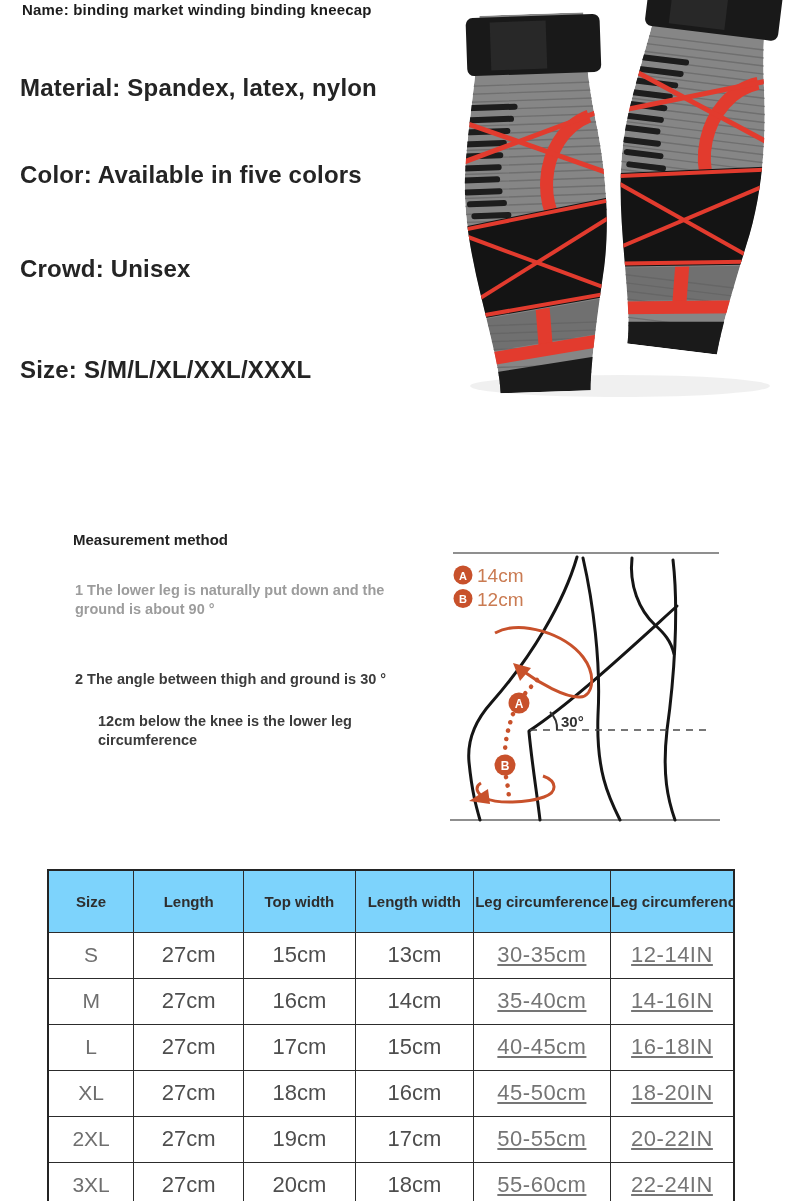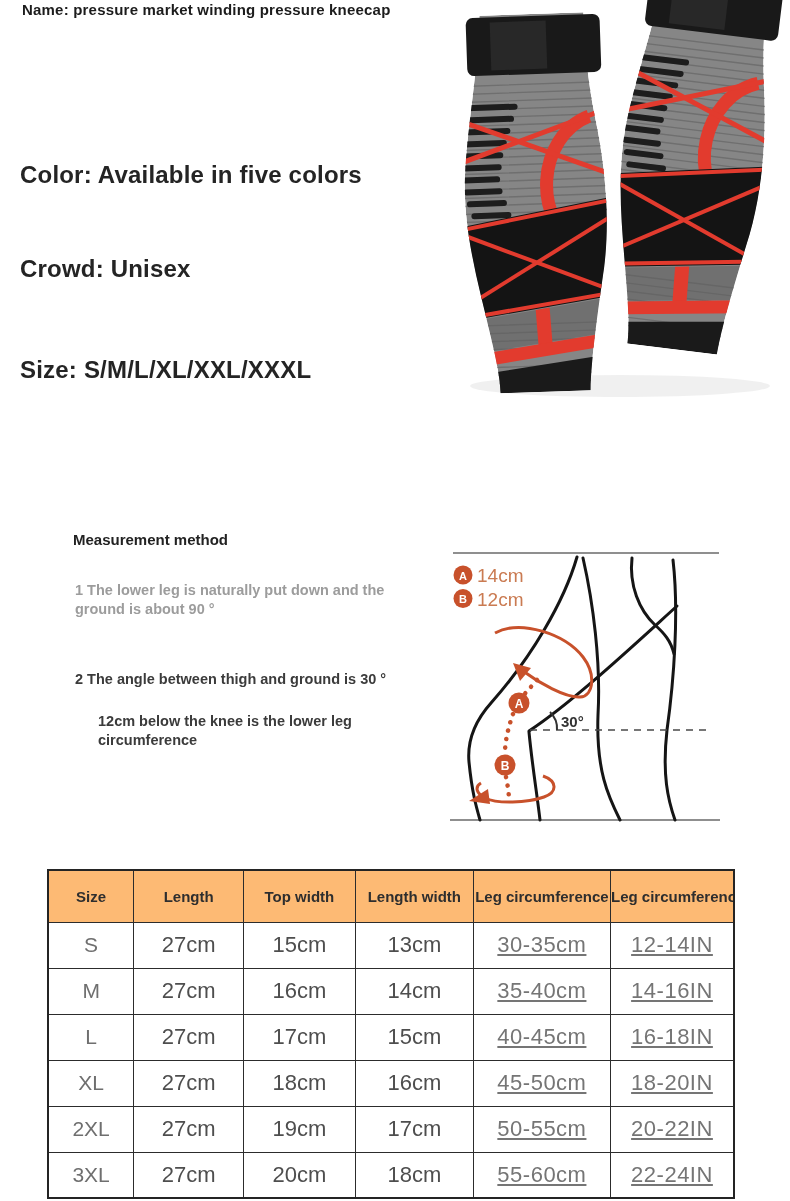--- a/index.html
+++ b/index.html
@@ -41,21 +41,21 @@
   .size-table {
     position:absolute; left:47px; top:869px; width:688px;
     border-collapse:collapse; table-layout:fixed;
     border:2px solid #242424;
   }
   .size-table th, .size-table td {
     border:1.6px solid #2c2c2c; text-align:center; vertical-align:middle;
     overflow:hidden; white-space:nowrap;
   }
   .size-table th {
-    background:#fdba74; height:52px;
+    background:#7dd3fc; height:62px;
     font-size:15px; font-weight:700; color:#2e2e2e; line-height:1.15;
   }
   .size-table td { background:#ffffff; height:46px; }
   .size-table td:nth-child(1) { font-size:21px; color:#6f6f6f; }
   .size-table td:nth-child(2),
   .size-table td:nth-child(3),
   .size-table td:nth-child(4) { font-size:22px; color:#4e4e4e; }
   .size-table td:nth-child(5),
   .size-table td:nth-child(6) { font-size:22px; color:#757575; letter-spacing:.5px;text-decoration:underline; }
   col.c-size   { width:12.5%; }
@@ -63,21 +63,22 @@
   col.c-top    { width:16.3%; }
   col.c-bot    { width:17.2%; }
   col.c-circ1  { width:20.0%; }
   col.c-circ2  { width:18.0%; }
 </style>
 </head>
 <body>
 
 <div id="screen">
 
-  <div class="name-line">Name: pressure market winding pressure kneecap</div>
+  <div class="name-line">Name: binding market winding binding kneecap</div>
+  <div class="spec" id="spec-material">Material: Spandex, latex, nylon</div>
   <div class="spec" id="spec-color">Color: Available in five colors</div>
   <div class="spec" id="spec-crowd">Crowd: Unisex</div>
   <div class="spec" id="spec-size">Size: S/M/L/XL/XXL/XXXL</div>
 
   <div class="photo-wrap">
     <svg width="350" height="400" viewBox="0 0 350 400">
       <defs>
         <path id="tube" d="M 30,0 C 26,60 14,110 10,160 C 6,215 20,270 30,320 C 36,350 38,365 38,378 L 128,378 C 130,345 138,300 146,255 C 154,205 150,150 142,105 C 136,70 134,30 134,0 Z"></path>
         <clipPath id="tubeClip">
             <use href="#tube"></use>

